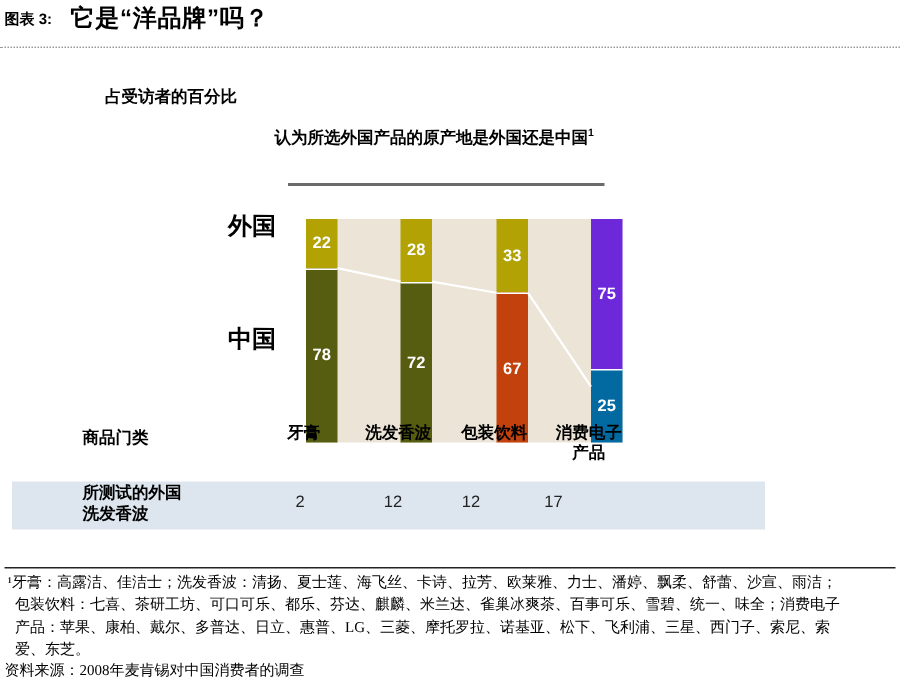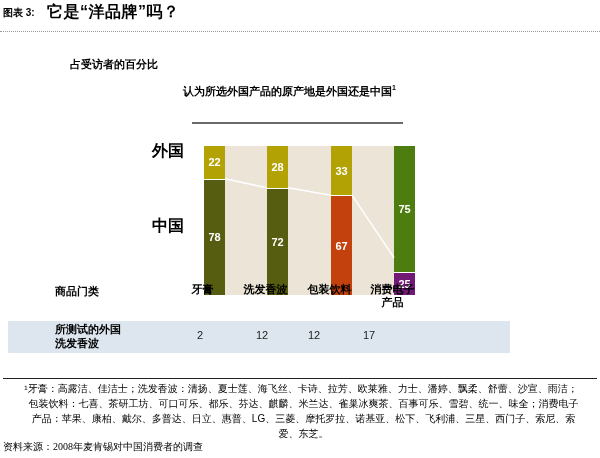--- a/index.html
+++ b/index.html
@@ -28,22 +28,22 @@
   #cat-labels{left:192px;top:283px;width:211px;height:30px;}
   .cat-label{position:absolute;transform:translateX(-50%);width:64px;text-align:center;
     font-size:11px;font-weight:bold;line-height:13px;white-space:pre-line;}
   .cat-axis-label{left:55px;top:284px;font-size:11px;font-weight:bold;}
   
   .band{left:8px;top:321px;width:502px;height:32px;background:#dde6ee;}
   .band-label{left:55px;top:322px;font-size:11px;font-weight:bold;line-height:14px;white-space:pre-line;}
   #band-values span{position:absolute;transform:translateX(-50%);top:329px;font-size:11px;color:#222;}
   
   .foot-rule{left:3px;top:378px;width:594px;border-top:1px solid #222;height:0;}
-  .footnote{left:3px;top:381px;width:594px;font-family:Liberation Sans, sans-serif;
-    font-size:10px;line-height:15px;white-space:pre-line;padding-left:7px;text-indent:-5px;box-sizing:border-box;text-align:center;}
+  .footnote{left:3px;top:381px;width:594px;font-family:Liberation Serif, serif;
+    font-size:10px;line-height:15px;white-space:pre-line;padding-left:7px;text-indent:-5px;box-sizing:border-box;}
   .source{left:3px;top:440px;font-family:"Liberation Serif",serif;font-size:10px;}
 </style>
 </head>
 <body>
 
 <span class="abs exhibit-label">图表 3:</span>
 <h1 class="abs page-title">它是“洋品牌”吗？</h1>
 <div class="abs dotted-rule"></div>
 
 <div class="abs unit-label">占受访者的百分比</div>
@@ -72,24 +72,24 @@
     </div>
     <div class="bar-col" style="left: 127px;">
       <div class="bar-seg" style="height: 49.17px; background: rgb(178, 162, 4);">
         <span>33</span>
       </div>
       <div class="bar-seg" style="flex: 1 1 0%; background: #c2410c; border-top: 1px solid rgb(255, 255, 255);">
         <span>67</span>
       </div>
     </div>
     <div class="bar-col" style="left: 190px;">
-      <div class="bar-seg" style="height: 126px; background: #4d7c0f;">
+      <div class="bar-seg" style="height: 100px; background: #6d28d9;">
         <span>75</span>
       </div>
-      <div class="bar-seg" style="flex: 1 1 0%; background: #701a75; border-top: 1px solid rgb(255, 255, 255);">
+      <div class="bar-seg" style="flex: 1 1 0%; background: #0369a1; border-top: 1px solid rgb(255, 255, 255);">
         <span>25</span>
       </div>
     </div>
     <svg width="211" height="149" id="connector-svg">
       <line x1="21" y1="32.78" x2="63" y2="41.72" stroke="#ffffff" stroke-width="1.5"></line>
       <line x1="84" y1="41.72" x2="127" y2="49.17" stroke="#ffffff" stroke-width="1.5"></line>
       <line x1="148" y1="49.17" x2="190" y2="111.75" stroke="#ffffff" stroke-width="1.5"></line>
     </svg>
   </div>
 <div class="abs" id="cat-labels">

